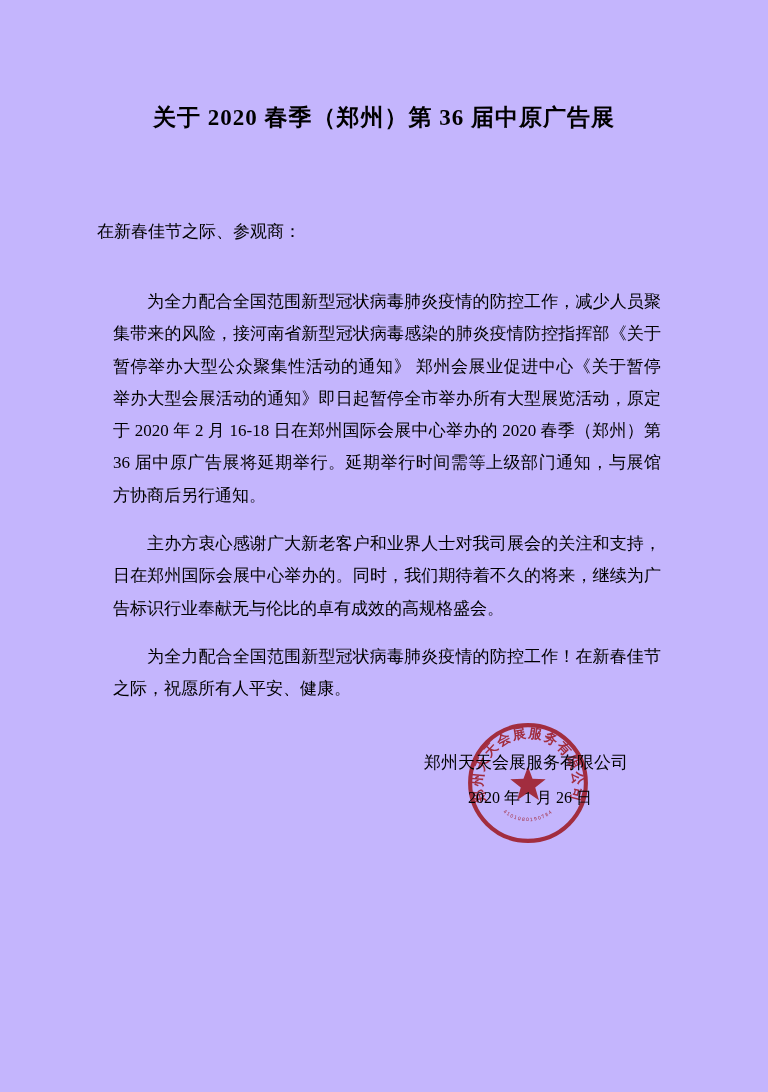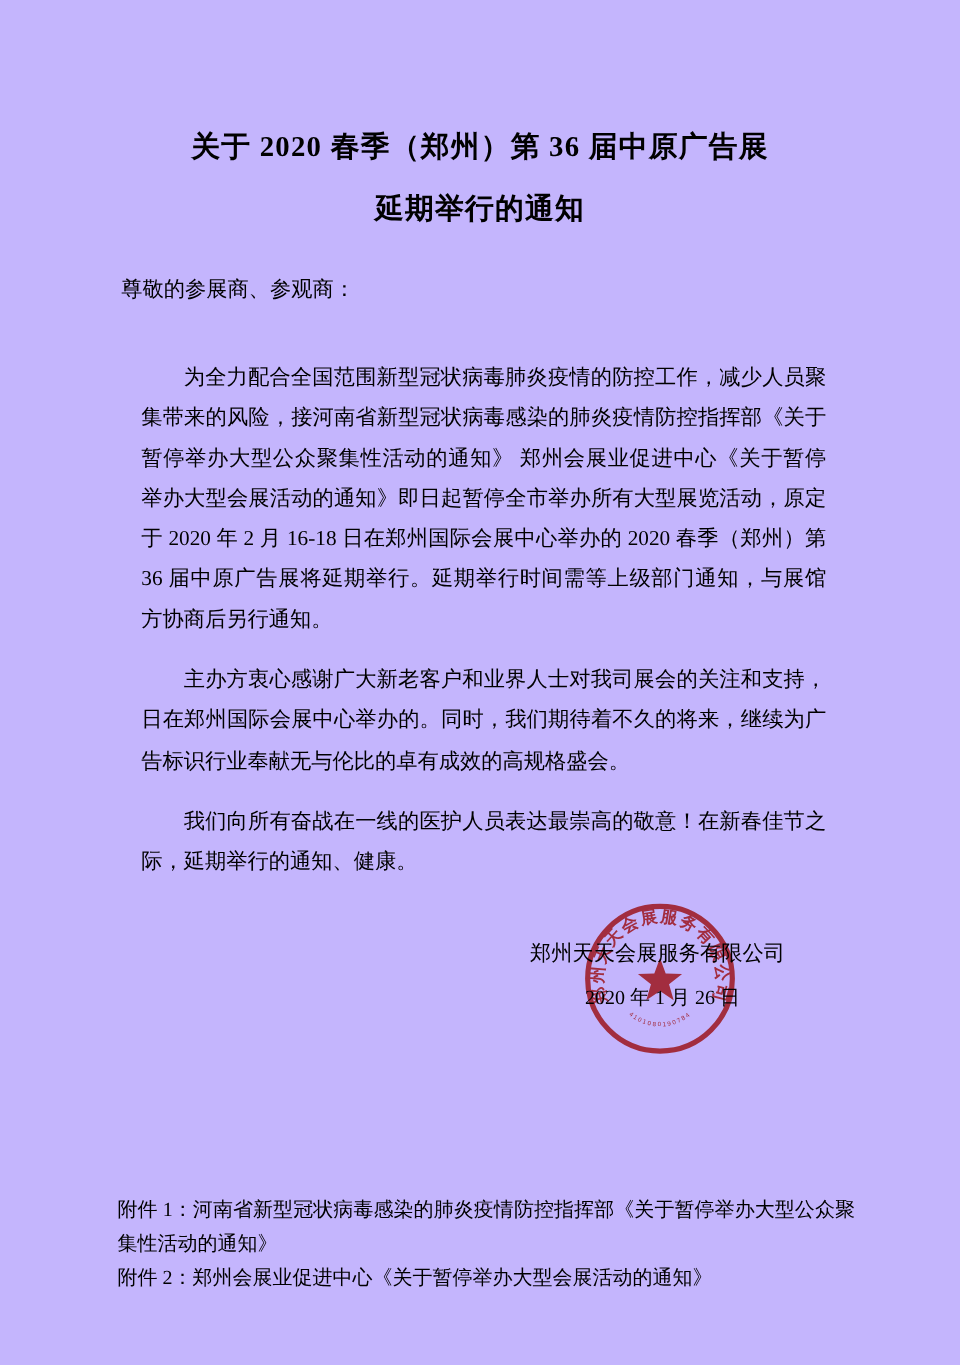--- a/index.html
+++ b/index.html
@@ -90,47 +90,42 @@
   }
   .attachments p { margin: 0; }
 </style>
 </head>
 <body>
 
 <div class="page">
 
   <div class="title-block">
     <div>关于 2020 春季（郑州）第 36 届中原广告展</div>
-    <div>延期举行的通知</div>
   </div>
 
-  <div class="salutation">尊敬的参展商、参观商：</div>
+  <div class="salutation">在新春佳节之际、参观商：</div>
 
   <div class="content">
     <p>为全力配合全国范围新型冠状病毒肺炎疫情的防控工作，减少人员聚集带来的风险，接河南省新型冠状病毒感染的肺炎疫情防控指挥部《关于暂停举办大型公众聚集性活动的通知》 郑州会展业促进中心《关于暂停举办大型会展活动的通知》即日起暂停全市举办所有大型展览活动，原定于 2020 年 2 月 16-18 日在郑州国际会展中心举办的 2020 春季（郑州）第 36 届中原广告展将延期举行。延期举行时间需等上级部门通知，与展馆方协商后另行通知。</p>
     <p>主办方衷心感谢广大新老客户和业界人士对我司展会的关注和支持，日在郑州国际会展中心举办的。同时，我们期待着不久的将来，继续为广告标识行业奉献无与伦比的卓有成效的高规格盛会。</p>
-    <p>我们向所有奋战在一线的医护人员表达最崇高的敬意！在新春佳节之际，延期举行的通知、健康。</p>
+    <p>为全力配合全国范围新型冠状病毒肺炎疫情的防控工作！在新春佳节之际，祝愿所有人平安、健康。</p>
   </div>
 
   <div class="signature-company">郑州天天会展服务有限公司</div>
   <div class="signature-date">2020 年 1 月 26 日</div>
 
   <svg class="seal" viewBox="0 0 120 120" aria-hidden="true">
     <defs>
       <path id="sealTopArc" d="M 20.1 78.6 A 44 44 0 1 1 99.9 78.6" fill="none"></path>
       <path id="sealBottomArc" d="M 31.7 83.8 A 37 37 0 0 0 88.3 83.8" fill="none"></path>
     </defs>
     <circle cx="60" cy="60" r="56" fill="none" stroke-width="4" stroke="#cf2e2e"></circle>
     <polygon points="60,44 64.4,56 77.1,56.4 67,64.3 70.6,76.6 60,69.4 49.4,76.6 53,64.3 42.9,56.4 55.6,56" fill="#cf2e2e"></polygon>
     <text class="seal-text" fill="#cf2e2e">
       <textPath href="#sealTopArc" startOffset="50%" text-anchor="middle">郑州天天会展服务有限公司</textPath>
     </text>
     <text class="seal-code" fill="#cf2e2e">
       <textPath href="#sealBottomArc" startOffset="50%" text-anchor="middle">4101080190784</textPath>
     </text>
   </svg>
 
-  <div class="attachments">
-    <p>附件 1：河南省新型冠状病毒感染的肺炎疫情防控指挥部《关于暂停举办大型公众聚集性活动的通知》</p>
-    <p>附件 2：郑州会展业促进中心《关于暂停举办大型会展活动的通知》</p>
-  </div>
 
 </div>
 
 </body></html>

